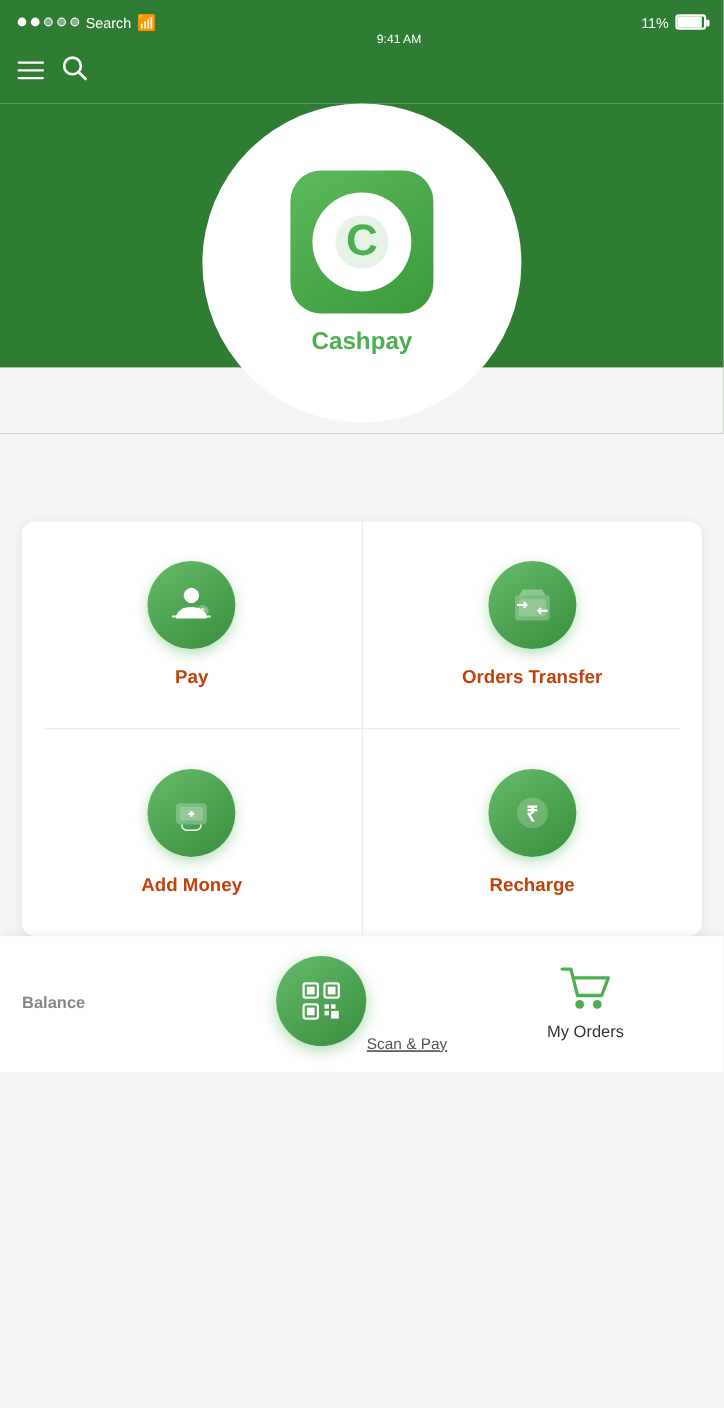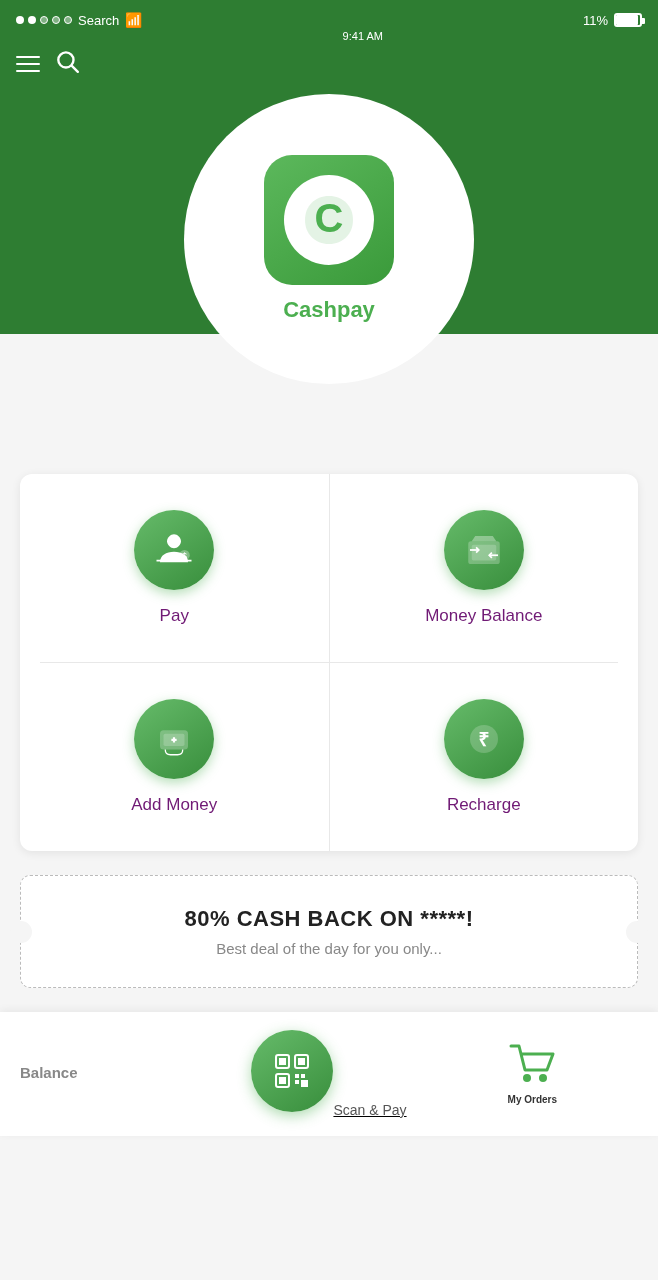--- a/index.html
+++ b/index.html
@@ -146,21 +146,21 @@
     .grid-icon-circle {
       width: 80px; height: 80px;
       background: linear-gradient(145deg, #66bb6a, #388e3c);
       border-radius: 50%;
       display: flex; align-items: center; justify-content: center;
       margin-bottom: 16px;
       box-shadow: 0 4px 12px rgba(76,175,80,0.4);
     }
     .grid-icon-circle svg { width: 42px; height: 42px; fill: white; }
     .grid-label {
-      font-size: 17px; color: #701a75; font-weight: 400;
+      font-size: 17px; color: #c2410c; font-weight: 700;
     }
 
     
     .promo-banner {
       background: white;
       border: 1.5px dashed #bbb;
       border-radius: 10px;
       margin: 24px 0;
       padding: 30px 20px;
       text-align: center;
@@ -206,21 +206,21 @@
       margin-bottom: 6px;
       cursor: pointer;
     }
     .scan-label { font-size: 14px; color: #555; }
 
     .myorders-section {
       flex: 1; display: flex; flex-direction: column; align-items: center;
       cursor: pointer;
     }
     .cart-icon-wrapper { margin-bottom: 6px; }
-    .myorders-label { font-size: 10px; color: #333; font-weight: 700; }
+    .myorders-label { font-size: 15px; color: #333; font-weight: 400; }
   </style>
 </head>
 <body>
 
 <div class="status-bar">
   <div class="status-left">
     <div class="status-dots">
       <div class="dot filled"></div>
       <div class="dot filled"></div>
       <div class="dot empty"></div>
@@ -292,21 +292,21 @@
           <svg viewBox="0 0 48 48">
             <rect x="6" y="14" width="36" height="26" rx="3" fill="rgba(255,255,255,0.25)"></rect>
             <rect x="10" y="18" width="28" height="18" rx="2" fill="rgba(255,255,255,0.2)"></rect>
             <path d="M14 8 L34 8 L38 14 L10 14Z" fill="rgba(255,255,255,0.35)"></path>
             <line x1="8" y1="24" x2="18" y2="24" stroke="white" stroke-width="2"></line>
             <polyline points="15,21 18,24 15,27" fill="none" stroke="white" stroke-width="2"></polyline>
             <line x1="40" y1="30" x2="30" y2="30" stroke="white" stroke-width="2"></line>
             <polyline points="33,27 30,30 33,33" fill="none" stroke="white" stroke-width="2"></polyline>
           </svg>
         </div>
-        <span class="grid-label">Money Balance</span>
+        <span class="grid-label">Orders Transfer</span>
       </div>
     </div>
     <div class="grid-divider-h"></div>
     <div class="grid-row">
 
       <div class="grid-cell">
         <div class="grid-icon-circle">
           <svg viewBox="0 0 48 48">
             <rect x="8" y="14" width="32" height="22" rx="4" fill="rgba(255,255,255,0.25)"></rect>
             <rect x="12" y="18" width="24" height="14" rx="2" fill="rgba(255,255,255,0.2)"></rect>
@@ -324,26 +324,20 @@
           <svg viewBox="0 0 48 48">
             <circle cx="24" cy="24" r="16" fill="rgba(255,255,255,0.2)"></circle>
             <text x="24" y="32" text-anchor="middle" font-size="22" font-weight="700" fill="white" font-family="Arial">₹</text>
           </svg>
         </div>
         <span class="grid-label">Recharge</span>
       </div>
     </div>
   </div>
 
-  <div class="promo-banner">
-    <div class="promo-notch left"></div>
-    <div class="promo-notch right"></div>
-    <div class="promo-title">80% CASH BACK ON *****!</div>
-    <div class="promo-subtitle">Best deal of the day for you only...</div>
-  </div>
 
   <div class="bottom-bar">
 
     <div class="balance-section">
       <div class="balance-label">Balance</div>
     </div>
 
     <div class="scan-pay-section">
       <div class="scan-icon-circle">
         <svg width="46" height="46" viewBox="0 0 46 46">

